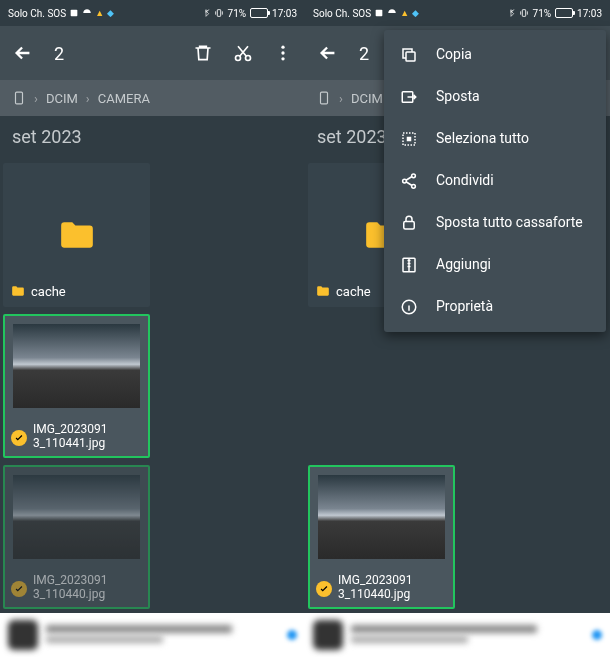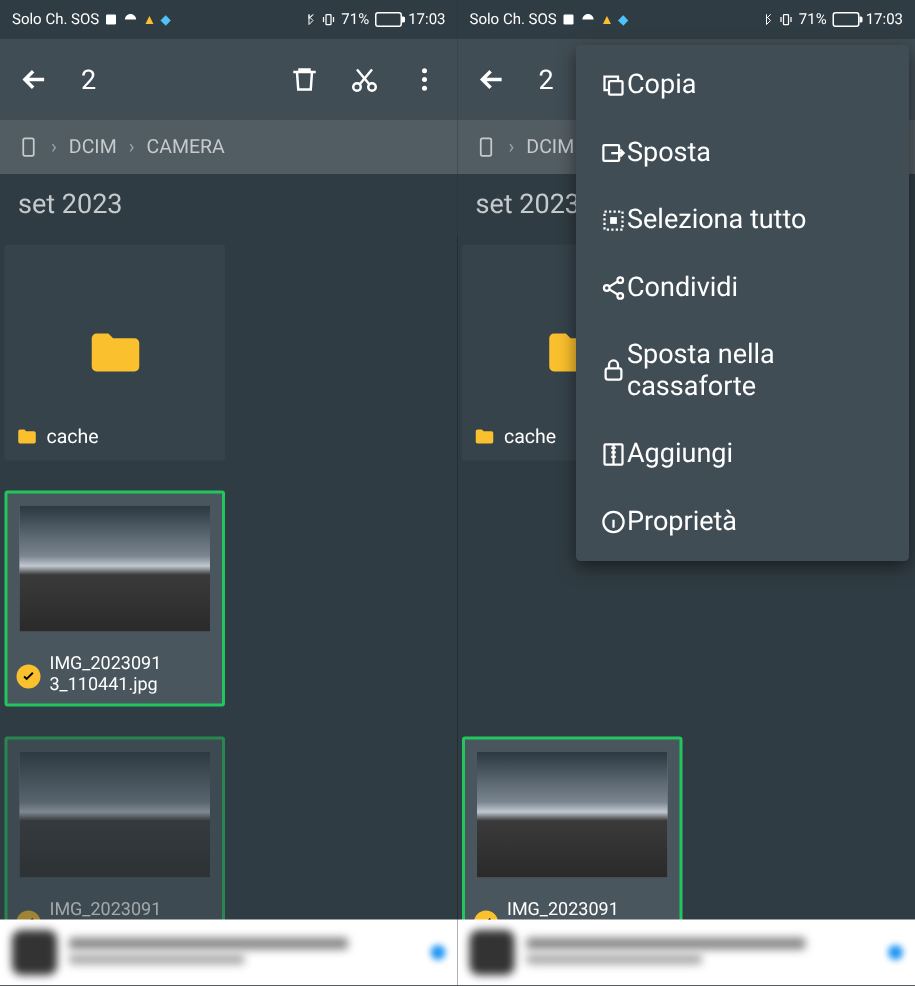--- a/index.html
+++ b/index.html
@@ -18,36 +18,36 @@
 .back-arrow { margin-right: 20px; cursor: pointer; }
 .top-title { font-size: 18px; flex: 1; }
 .top-actions { display: flex; gap: 20px; align-items: center; }
 .icon-btn { cursor: pointer; display: flex; align-items: center; justify-content: center; }
 
 .breadcrumb { height: 36px; display: flex; align-items: center; padding: 0 12px; background: #525c63; color: #c5cacd; font-size: 13px; gap: 8px; }
 .crumb-sep { color: #a0a5a9; }
 
 .section-header { padding: 10px 12px; color: #c5cacd; font-size: 18px; background: #303c43; }
 
-.grid { display: flex; flex-wrap: wrap; gap: 20px; padding: 6px 3px; }
+.grid { display: flex; flex-wrap: wrap; gap: 7px; padding: 6px 3px; }
 .item { width: 147px; height: 144px; background: #36434b; border-radius: 2px; position: relative; display: flex; flex-direction: column; justify-content: flex-end; overflow: hidden; }
 .item.selected { border: 2px solid #22c55e; background: #4a565e; }
 .item.dimmed { opacity: 0.55; }
 .folder-area { flex: 1; display: flex; align-items: center; justify-content: center; }
 .folder-svg { width: 38px; height: 32px; }
 .small-folder { position: absolute; bottom: 10px; left: 8px; }
 .item-label { position: absolute; bottom: 8px; left: 28px; color: #fff; font-size: 13px; }
 .thumb-container { position: absolute; top: 8px; left: 8px; right: 8px; bottom: 48px; background: #888; }
 .laptop-thumb { width: 100%; height: 100%; background: linear-gradient(180deg, #2a3840 0%, #7a8590 40%, #c0c8d0 48%, #3a3a3a 55%, #2a2a2a 100%); position: relative; }
 .thumb-label { position: absolute; bottom: 6px; left: 28px; right: 4px; color: #fff; font-size: 12px; line-height: 14px; }
 .check-badge { position: absolute; bottom: 10px; left: 6px; width: 16px; height: 16px; background: #fbc02d; border-radius: 50%; display: flex; align-items: center; justify-content: center; }
 .check-badge svg { width: 10px; height: 10px; }
 
 .menu { position: absolute; top: 30px; right: 4px; width: 222px; background: #414d55; border-radius: 3px; box-shadow: 0 4px 12px rgba(0,0,0,0.5); z-index: 10; padding: 4px 0; }
-.menu-item { display: flex; align-items: center; padding: 12px 16px; color: #fff; font-size: 18px; cursor: pointer; }
+.menu-item { display: flex; gap: 18px; padding: 12px 16px; color: #fff; font-size: 14px; cursor: pointer; }
 .menu-icon { width: 18px; height: 18px; display: flex; align-items: center; justify-content: center; flex-shrink: 0; }
 
 .bottom-notif { position: absolute; bottom: 0; left: 0; right: 0; height: 44px; background: #fff; display: flex; align-items: center; padding: 0 8px; gap: 8px; }
 .notif-avatar { width: 30px; height: 30px; background: #333; border-radius: 6px; filter: blur(3px); }
 .notif-text { flex: 1; height: 20px; }
 .notif-tline { height: 8px; background: #888; border-radius: 2px; margin-bottom: 3px; width: 80%; filter: blur(3px); }
 .notif-tline2 { height: 7px; background: #aaa; border-radius: 2px; width: 50%; filter: blur(3px); }
 .notif-dot { width: 10px; height: 10px; background: #2196f3; border-radius: 50%; filter: blur(2px); }
 </style>
 </head>
@@ -288,21 +288,21 @@
           </span>
       <span>Condividi</span>
     </div>
     <div class="menu-item">
       <span class="menu-icon">
             <svg width="18" height="18" viewBox="0 0 24 24" fill="none" stroke="#fff" stroke-width="2">
               <rect x="5" y="10" width="14" height="10" rx="2"></rect>
               <path d="M8 10V7a4 4 0 118 0v3"></path>
             </svg>
           </span>
-      <span>Sposta nella cassaforte</span>
+      <span>Sposta tutto cassaforte</span>
     </div>
     <div class="menu-item">
       <span class="menu-icon">
             <svg width="18" height="18" viewBox="0 0 24 24" fill="none" stroke="#fff" stroke-width="2">
               <rect x="4" y="3" width="16" height="18" rx="1"></rect>
               <path d="M12 3v18M10 6h4M10 10h4M10 14h4"></path>
             </svg>
           </span>
       <span>Aggiungi</span>
     </div>

